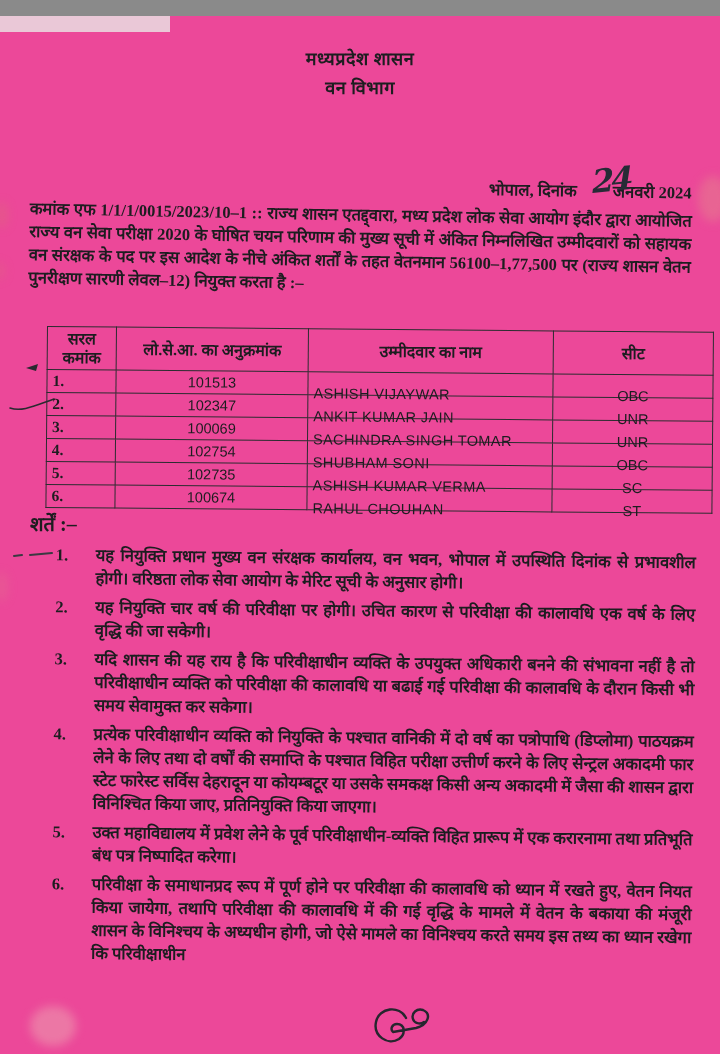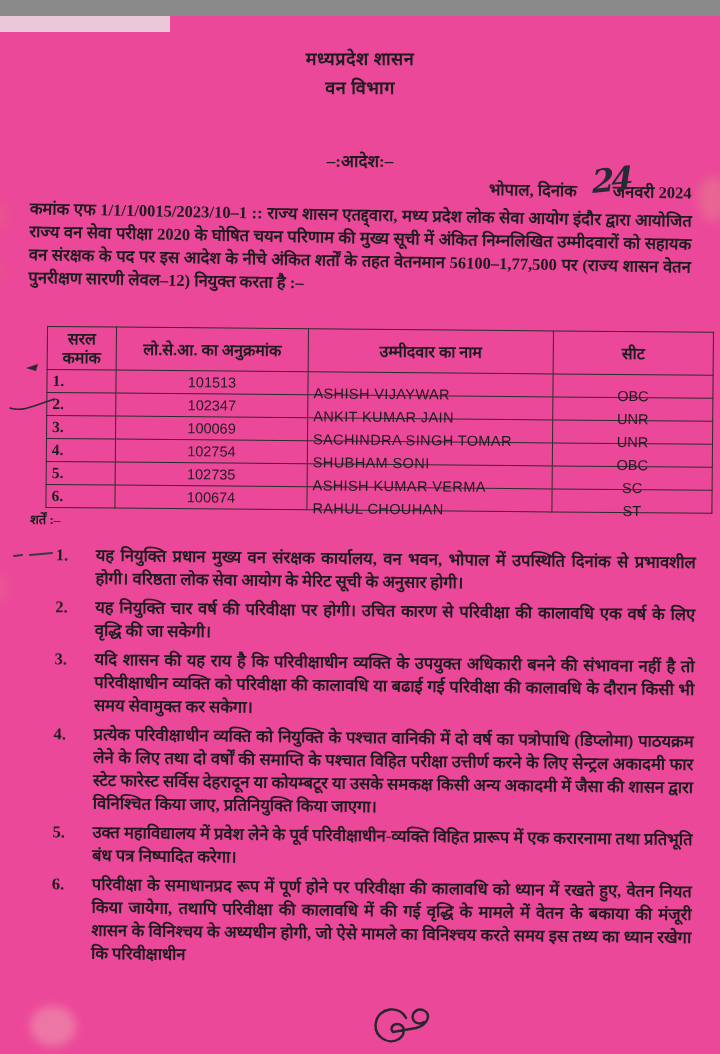--- a/index.html
+++ b/index.html
@@ -48,21 +48,21 @@
   th.c-roll,td.c-roll{width:181px;}
   th.c-name,td.c-name{width:234px;}
   th.c-seat,td.c-seat{width:149px;}
   table.cand td{height:22px;}
   td.c-sno{text-align:left;font-weight:700;padding-left:6px;}
   td.c-roll{text-align:center;font-family:"Liberation Sans",sans-serif;font-size:14.5px;}
   td.c-name span,td.c-seat span{display:inline-block;transform:translateY(10px);}
   td.c-name{text-align:left;padding-left:8px;font-family:"Liberation Sans",sans-serif;font-size:14.5px;letter-spacing:.4px;}
   td.c-seat{text-align:center;font-family:"Liberation Sans",sans-serif;font-size:14.5px;}
 
-  .cond-head{position:absolute;left:30px;top:494px;font-size:13px;font-weight:700;}
+  .cond-head{position:absolute;left:30px;top:494px;font-size:20px;font-weight:700;}
 
   .conds{position:absolute;left:30px;top:527px;width:666px;transform:rotate(.7deg);transform-origin:left top;}
   .cond{display:flex;margin-bottom:6px;font-size:16.5px;line-height:23px;font-weight:600;}
   .cond .no{width:30px;flex:none;margin-left:26px;}
   .cond .tx{flex:1;text-align:justify;margin-left:10px;}
 
   .penmark{position:absolute;}
   .sig{position:absolute;left:366px;top:986px;}
 </style>
 </head>
@@ -72,21 +72,20 @@
 
   <div class="corner-gray"></div>
   <div class="smudge tr"></div>
   <div class="smudge l1"></div>
   <div class="smudge l2"></div>
   <div class="smudge l3"></div>
   <div class="smudge bl"></div>
 
   <div class="hdr l1">मध्यप्रदेश शासन</div>
   <div class="hdr l2">वन विभाग</div>
-  <div class="order-label">–:आदेश:–</div>
 
   <div class="dateline">
     <span>भोपाल, दिनांक</span><span class="day-gap"></span><span>जनवरी 2024</span>
   </div>
   <div class="hand-day">24</div>
 
   <div class="intro">
     <span>कमांक एफ 1/1/1/0015/2023/10–1 ::</span><span> राज्य शासन एतद्द्वारा, मध्य प्रदेश लोक सेवा आयोग इंदौर द्वारा आयोजित राज्य वन सेवा परीक्षा 2020 के घोषित चयन परिणाम की मुख्य सूची में अंकित निम्नलिखित उम्मीदवारों को सहायक वन संरक्षक के पद पर इस आदेश के नीचे अंकित शर्तों के तहत वेतनमान 56100–1,77,500 पर (राज्य शासन वेतन पुनरीक्षण सारणी लेवल–12) नियुक्त करता है :–</span>
   </div>
 

